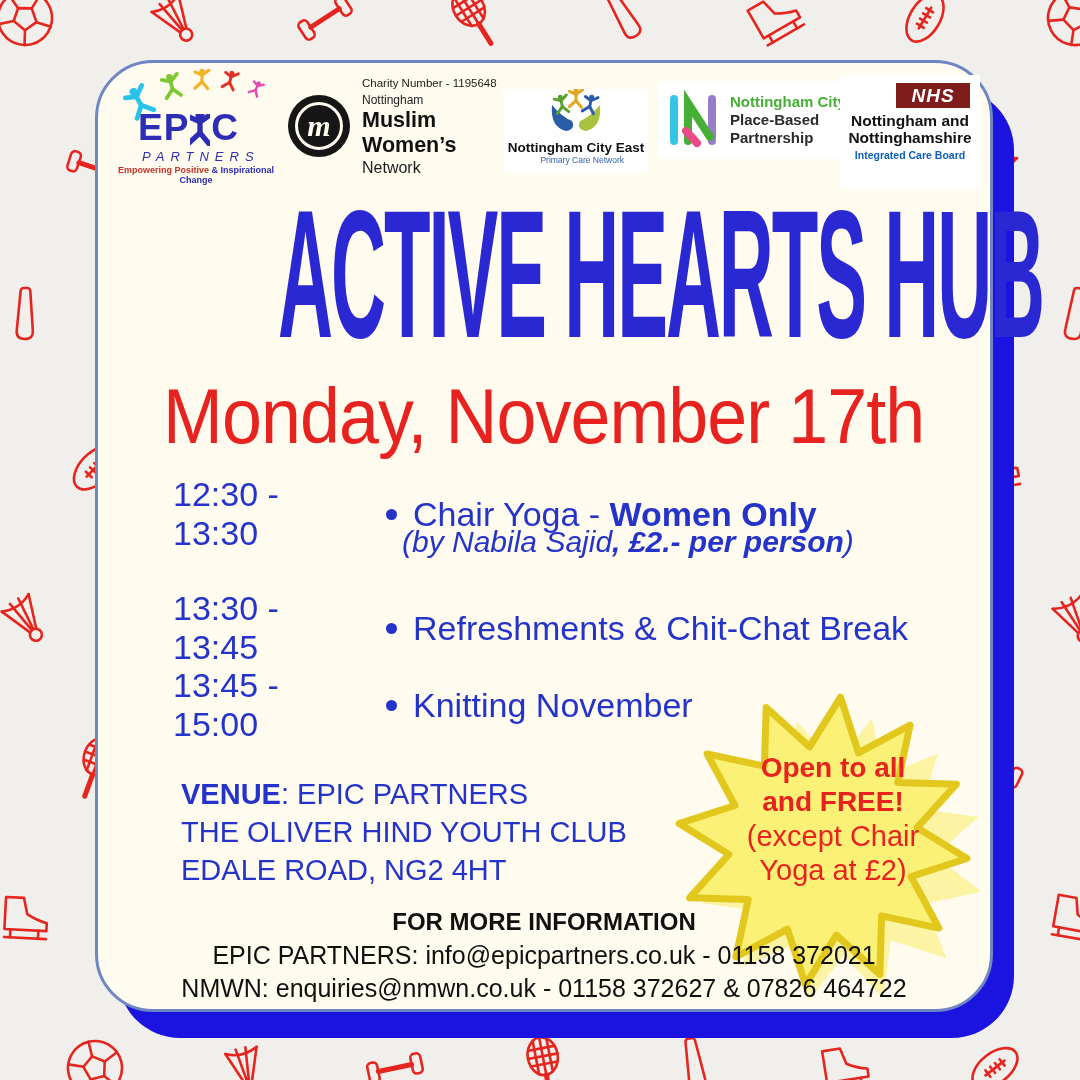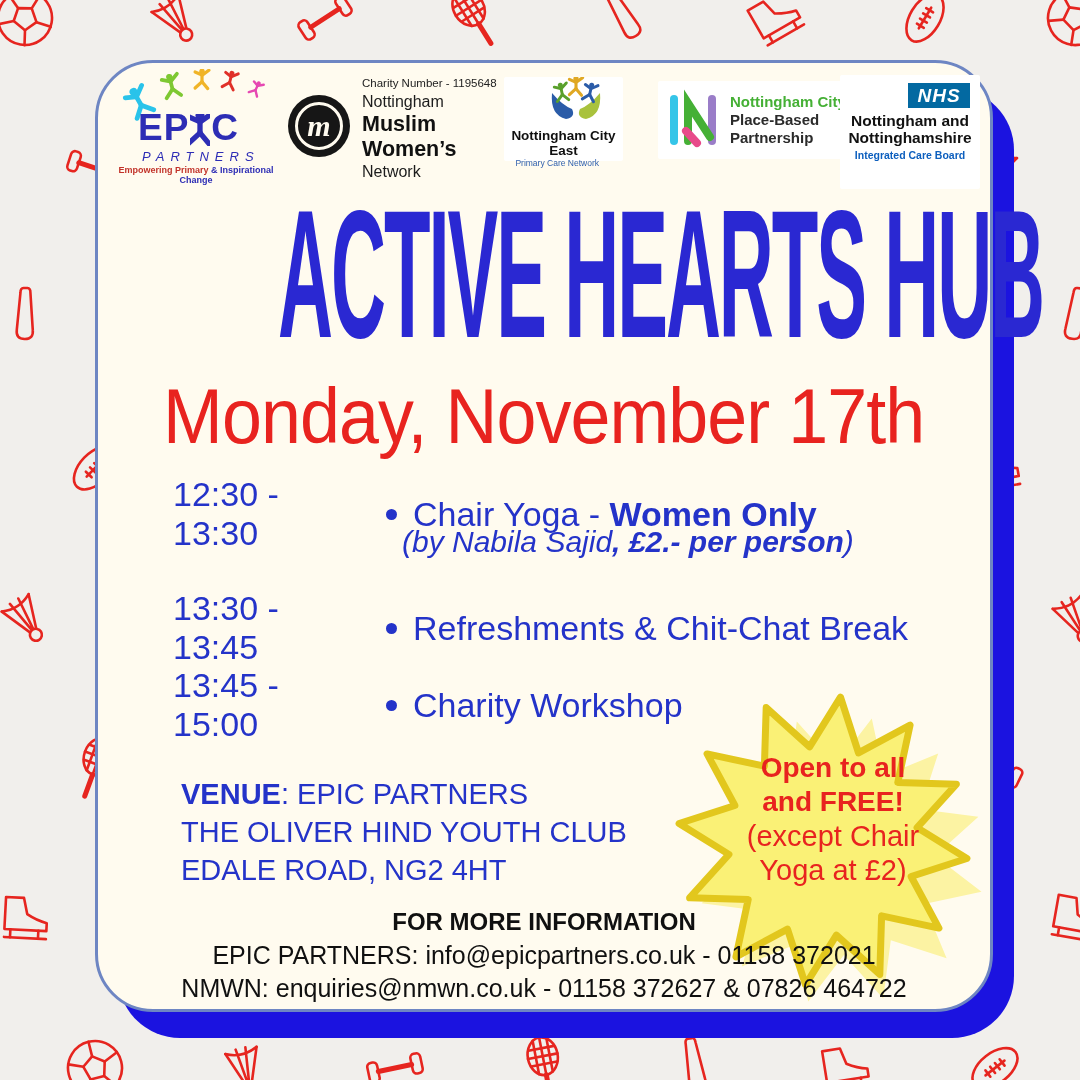--- a/index.html
+++ b/index.html
@@ -22,33 +22,33 @@
   .epic-tag{position:absolute;left:0;top:96px;width:176px;text-align:center;font-size:9px;font-weight:bold;}
   .epic-tag .r{color:#c2332a;} .epic-tag .b{color:#2d2db5;}
   .mwn-logo{left:190px;top:10px;width:216px;height:102px;}
   .mwn-circle{position:absolute;left:0;top:22px;width:62px;height:62px;border-radius:50%;background:#161616;
               display:flex;align-items:center;justify-content:center;}
   .mwn-ring{width:42px;height:42px;border:3px solid #fffbef;border-radius:50%;display:flex;
             align-items:center;justify-content:center;color:#fffbef;
             font-family:"Liberation Serif",serif;font-style:italic;font-weight:bold;font-size:30px;}
   .mwn-text{position:absolute;left:74px;top:4px;color:#1c1c1c;}
   .mwn-charity{font-size:11.5px;margin-bottom:4px;color:#222;}
-  .mwn-l1{font-size:16px;}
+  .mwn-l1{font-size:12px;}
   .mwn-l2{font-size:21.5px;font-weight:bold;color:#111;margin:1px 0;}
   .mwn-l3{font-size:16px;}
   .logo-box{background:#ffffff;border-radius:2px;}
-  .nce-logo{left:406px;top:14px;width:119px;height:84px;text-align:center;}
+  .nce-logo{left:406px;top:26px;width:144px;height:84px;text-align:center;}
   .nce-name{font-size:13.5px;font-weight:bold;color:#101010;margin-top:1px;}
   .nce-sub{font-size:8.5px;color:#2e5fae;text-align:right;padding-right:24px;}
   .pbp-logo{left:560px;top:18px;width:192px;height:78px;display:flex;align-items:center;}
   .pbp-text{margin-left:8px;line-height:18px;font-size:15px;}
   .pbp-l1{color:#45b035;font-weight:bold;}
   .pbp-l2,.pbp-l3{color:#2b2b2b;font-weight:600;}
   .nhs-logo{left:742px;top:12px;width:140px;height:114px;text-align:center;padding-top:8px;box-sizing:border-box;}
-  .nhs-rect{width:62px;height:25px;background:#0369a1;margin:0 10px 4px auto;display:flex;
+  .nhs-rect{width:74px;height:25px;background:#7f1d1d;margin:0 10px 4px auto;display:flex;
             align-items:center;justify-content:center;}
   .nhs-rect span{color:#fff;font-weight:bold;font-style:italic;font-size:19px;letter-spacing:1px;}
   .nhs-l{font-size:15.5px;font-weight:bold;color:#111;line-height:17px;}
   .nhs-sub{font-size:10.5px;font-weight:bold;color:#0d5fbe;margin-top:3px;}
   
   .title{position:absolute;left:0;top:152px;width:100%;text-align:center;line-height:120px;white-space:nowrap;}
   .title span{display:inline-block;font-weight:bold;font-size:112px;letter-spacing:-3px;color:#2a28d2;
               transform:scale(0.68,1.62);}
   .date{position:absolute;left:0;top:314px;width:100%;text-align:center;line-height:78px;}
   .date span{display:inline-block;font-size:78px;letter-spacing:-1px;color:#e8231f;transform:scaleX(0.92);}
@@ -216,21 +216,21 @@
         <use href="#jfig" style="color:#e648b2" transform="translate(138,20) scale(0.85) rotate(26)"></use>
       </svg>
       <div class="epic-word">
         <span>EP</span>
         <svg width="20" height="32">
           <use href="#jfig" style="color:#2d2db5" transform="translate(10,16) scale(1.9)"></use>
         </svg>
         <span>C</span>
       </div>
       <div class="epic-sub">PARTNERS</div>
-      <div class="epic-tag"><span class="r">Empowering Primary</span><span class="b"> &amp; Inspirational Change</span></div>
+      <div class="epic-tag"><span class="r">Empowering Positive</span><span class="b"> &amp; Inspirational Change</span></div>
     </div>
 
     <div class="logo mwn-logo">
       <div class="mwn-circle">
         <div class="mwn-ring">m</div>
       </div>
       <div class="mwn-text">
         <div class="mwn-charity">Charity Number - 1195648</div>
         <div class="mwn-l1">Nottingham</div>
         <div class="mwn-l2">Muslim Women’s</div>
@@ -287,21 +287,21 @@
 
     <div class="sched-row row2">
       <span class="sched-time">13:30 - 13:45</span>
       <span class="sched-dot"></span>
       <span class="sched-act">Refreshments &amp; Chit-Chat Break</span>
     </div>
 
     <div class="sched-row row3">
       <span class="sched-time">13:45 - 15:00</span>
       <span class="sched-dot"></span>
-      <span class="sched-act">Charity Workshop</span>
+      <span class="sched-act">Knitting November</span>
     </div>
 
     <div class="venue">
       <div><b>VENUE</b><span>: EPIC PARTNERS</span></div>
       <div>THE OLIVER HIND YOUTH CLUB</div>
       <div>EDALE ROAD, NG2 4HT</div>
     </div>
 
     <svg id="badge-star-svg" width="320" height="330">
         <polygon points="198.8,35.5 211.1,92.8 265.2,70.4 247.3,126.2 305.4,133.8 261.9,173.1 308.5,208.8 251.2,221.1 273.6,275.2 217.8,257.3 210.2,315.4 170.9,271.9 135.2,318.5 122.9,261.2 68.8,283.6 86.7,227.8 28.6,220.2 72.1,180.9 25.5,145.2 82.8,132.9 60.4,78.8 116.2,96.7 123.8,38.6 163.1,82.1" fill="#fcf3a3"></polygon>

